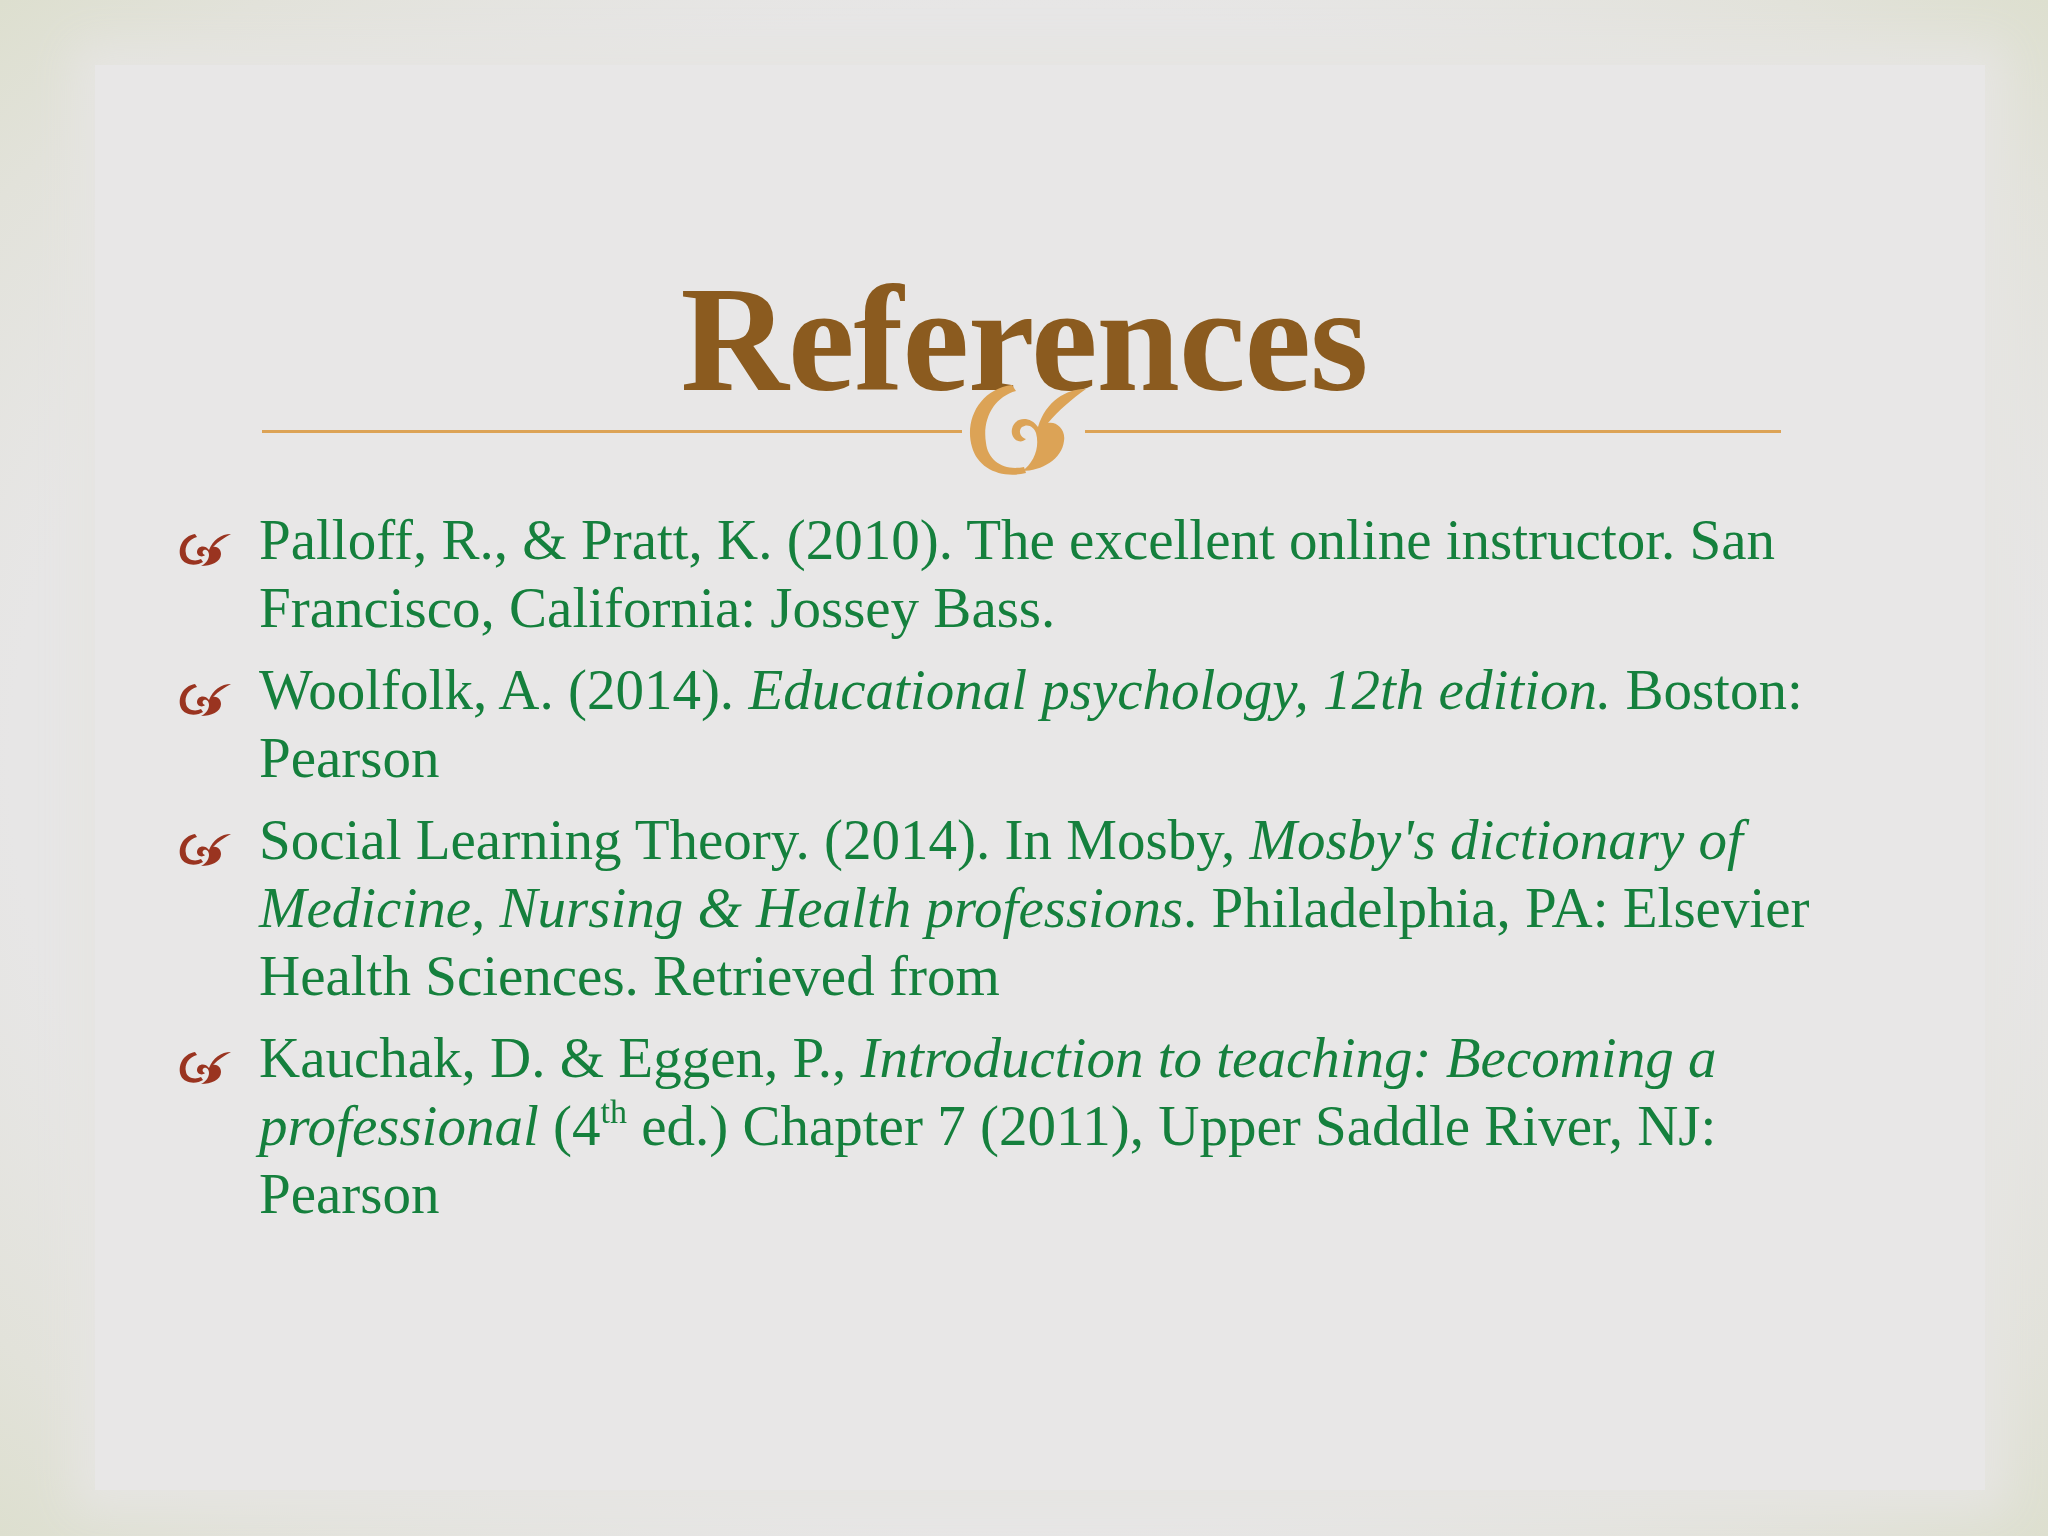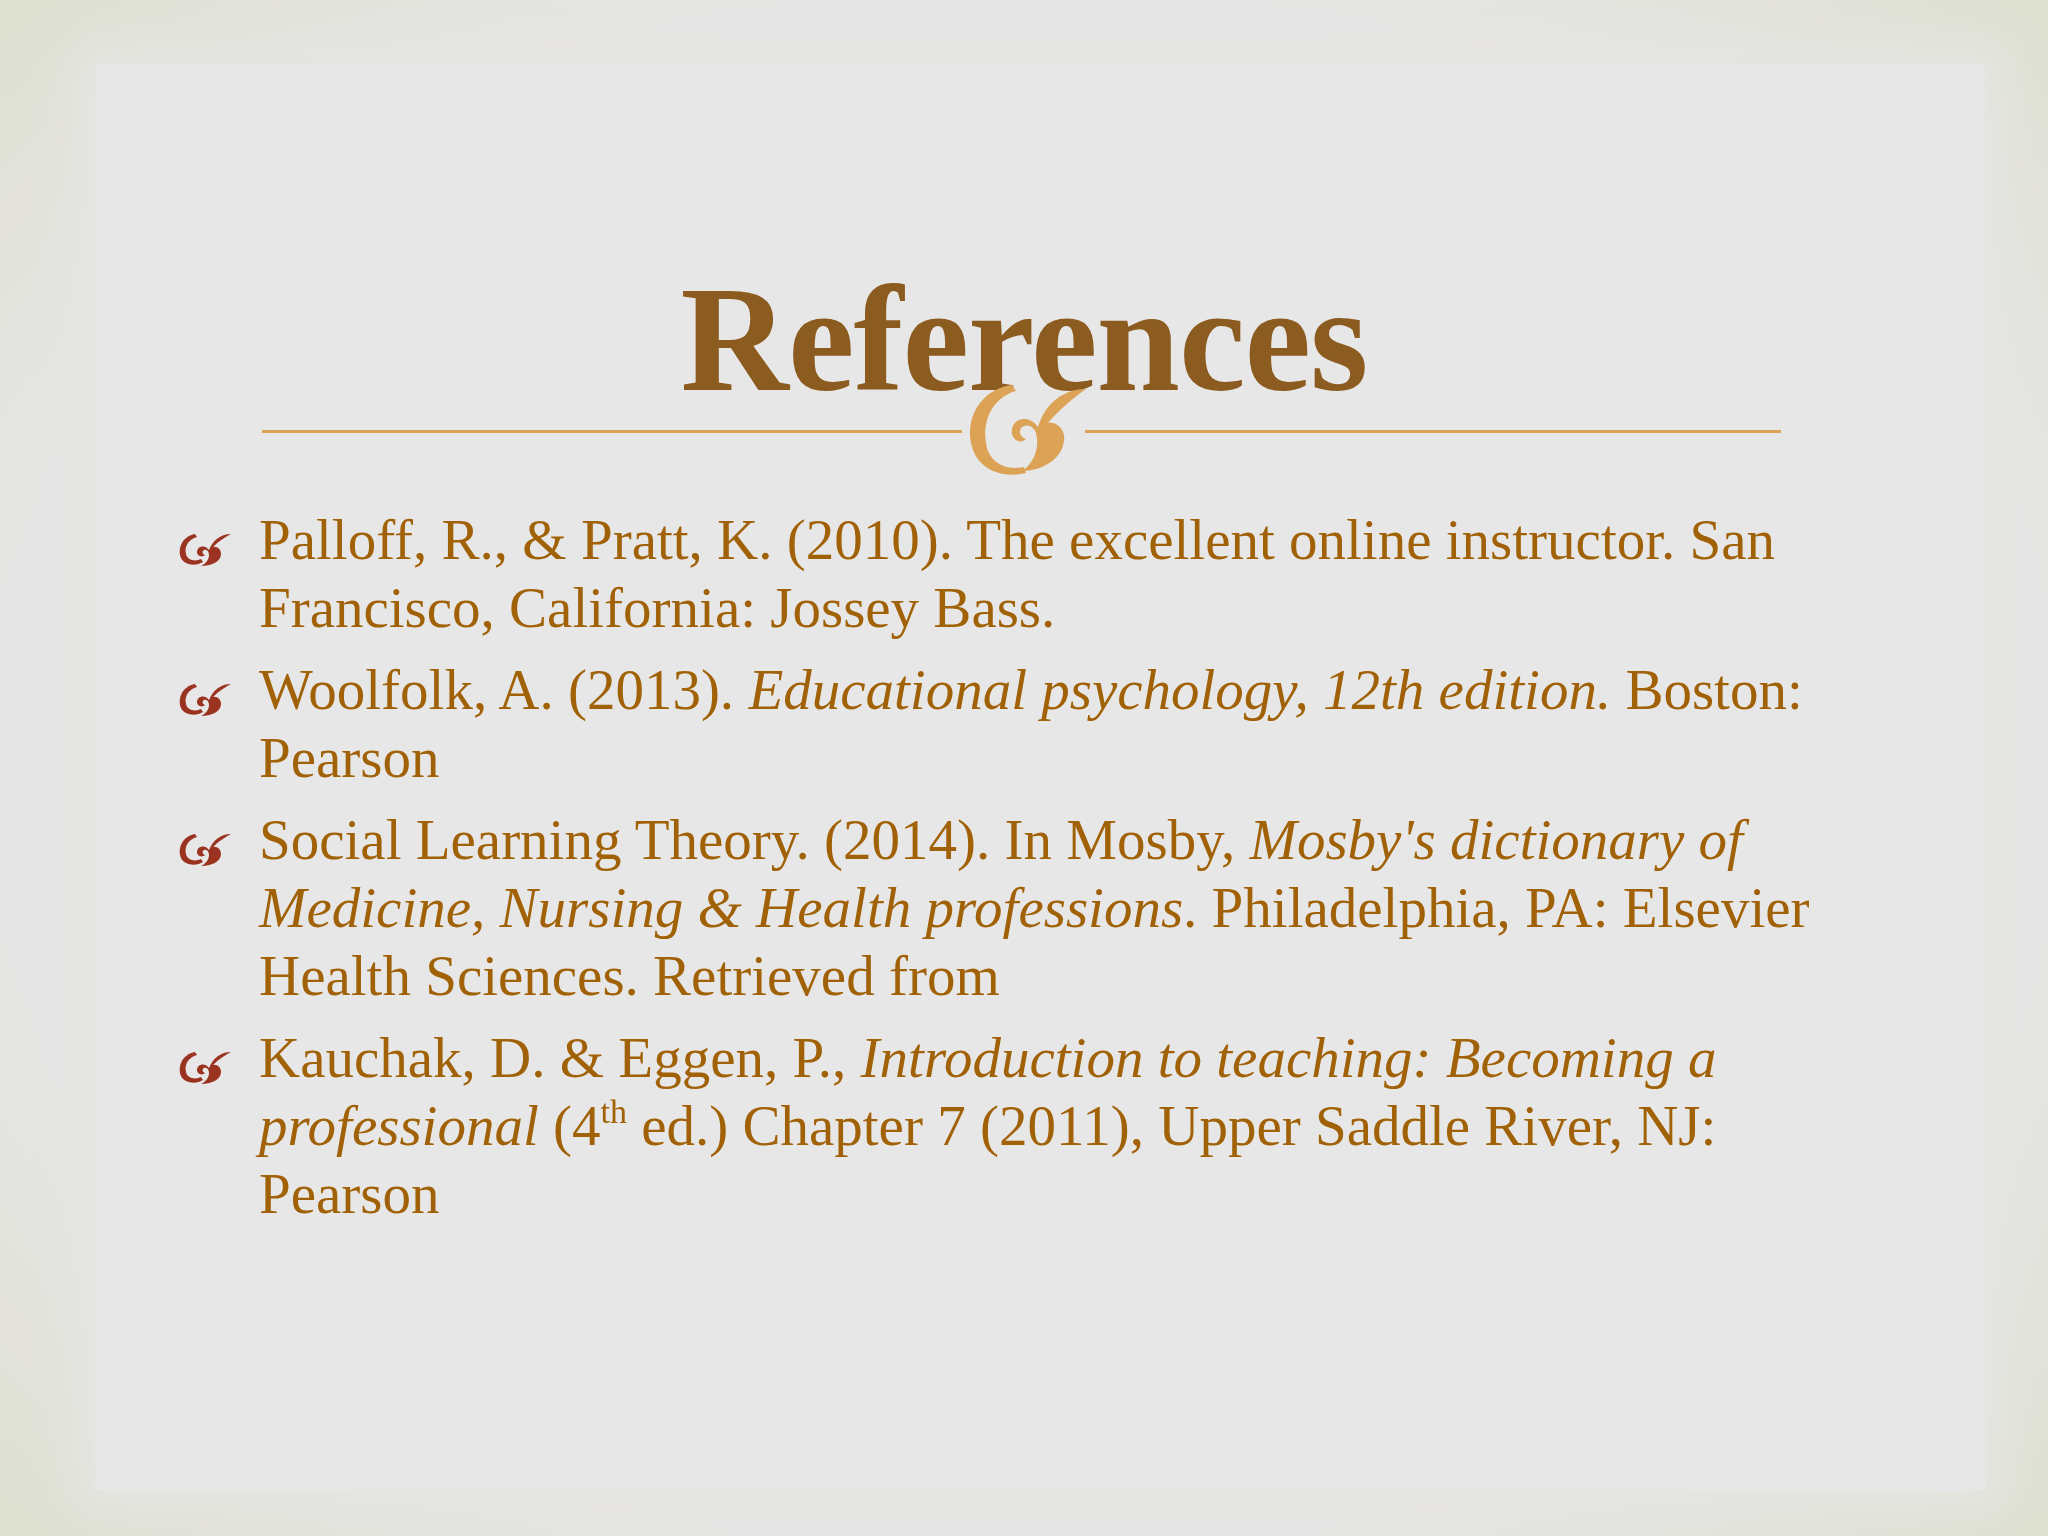--- a/index.html
+++ b/index.html
@@ -62,21 +62,21 @@
       margin: 0;
       padding: 0;
       list-style: none;
     }
     .ref {
       position: relative;
       padding-left: 84px;
       font-family: "Liberation Serif", "DejaVu Serif", serif;
       font-size: 57px;
       line-height: 68px;
-      color: #a16207;
+      color: #15803d;
       margin-bottom: 14px;
     }
     .bullet {
       position: absolute;
       left: 0;
       top: 22px;
       width: 62px;
       height: 40px;
     }
     .it { font-style: italic; }
@@ -104,21 +104,21 @@
       <path d="M20 6 C8 8 2 20 6 30 C10 38 22 38 28 34 L26 31 C20 34 12 32 11 26 C9 18 14 11 22 9 Z" fill="#9a3420"></path>
       <path d="M34 22 C30 16 22 18 22 24 C22 28 27 30 30 27 C27 26 27 23 29 22 C32 21 34 24 34 27 C34 32 30 36 26 38 C36 38 46 34 46 26 C46 21 42 18 38 19 C44 13 50 9 56 6 C46 6 38 12 34 22 Z" fill="#9a3420"></path>
     </svg>
     <span>Palloff, R., &amp; Pratt, K. (2010). The excellent online instructor. San Francisco, California: Jossey Bass.</span>
   </li>
   <li class="ref">
     <svg class="bullet" viewBox="0 0 62 40">
       <path d="M20 6 C8 8 2 20 6 30 C10 38 22 38 28 34 L26 31 C20 34 12 32 11 26 C9 18 14 11 22 9 Z" fill="#9a3420"></path>
       <path d="M34 22 C30 16 22 18 22 24 C22 28 27 30 30 27 C27 26 27 23 29 22 C32 21 34 24 34 27 C34 32 30 36 26 38 C36 38 46 34 46 26 C46 21 42 18 38 19 C44 13 50 9 56 6 C46 6 38 12 34 22 Z" fill="#9a3420"></path>
     </svg>
-    <span>Woolfolk, A. (2013). </span><span class="it">Educational psychology, 12th edition.</span><span> Boston: Pearson</span>
+    <span>Woolfolk, A. (2014). </span><span class="it">Educational psychology, 12th edition.</span><span> Boston: Pearson</span>
   </li>
   <li class="ref">
     <svg class="bullet" viewBox="0 0 62 40">
       <path d="M20 6 C8 8 2 20 6 30 C10 38 22 38 28 34 L26 31 C20 34 12 32 11 26 C9 18 14 11 22 9 Z" fill="#9a3420"></path>
       <path d="M34 22 C30 16 22 18 22 24 C22 28 27 30 30 27 C27 26 27 23 29 22 C32 21 34 24 34 27 C34 32 30 36 26 38 C36 38 46 34 46 26 C46 21 42 18 38 19 C44 13 50 9 56 6 C46 6 38 12 34 22 Z" fill="#9a3420"></path>
     </svg>
     <span>Social Learning Theory. (2014). In Mosby, </span><span class="it">Mosby's dictionary of Medicine, Nursing &amp; Health professions</span><span>. Philadelphia, PA: Elsevier Health Sciences. Retrieved from</span>
   </li>
   <li class="ref">
     <svg class="bullet" viewBox="0 0 62 40">

